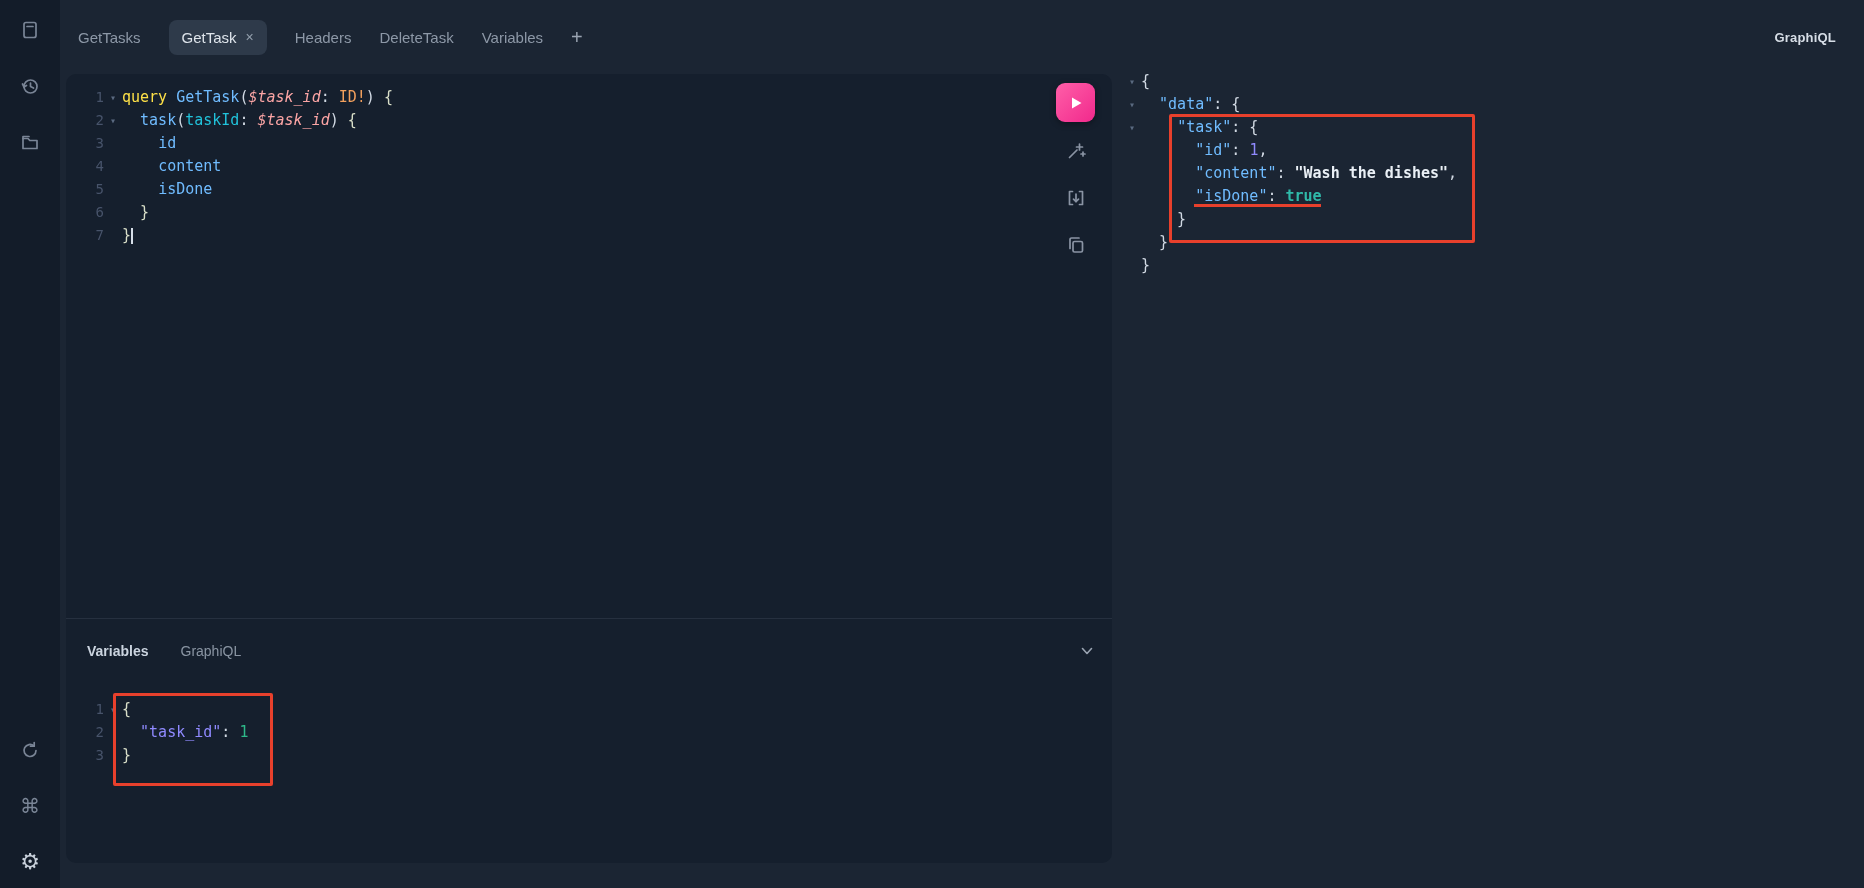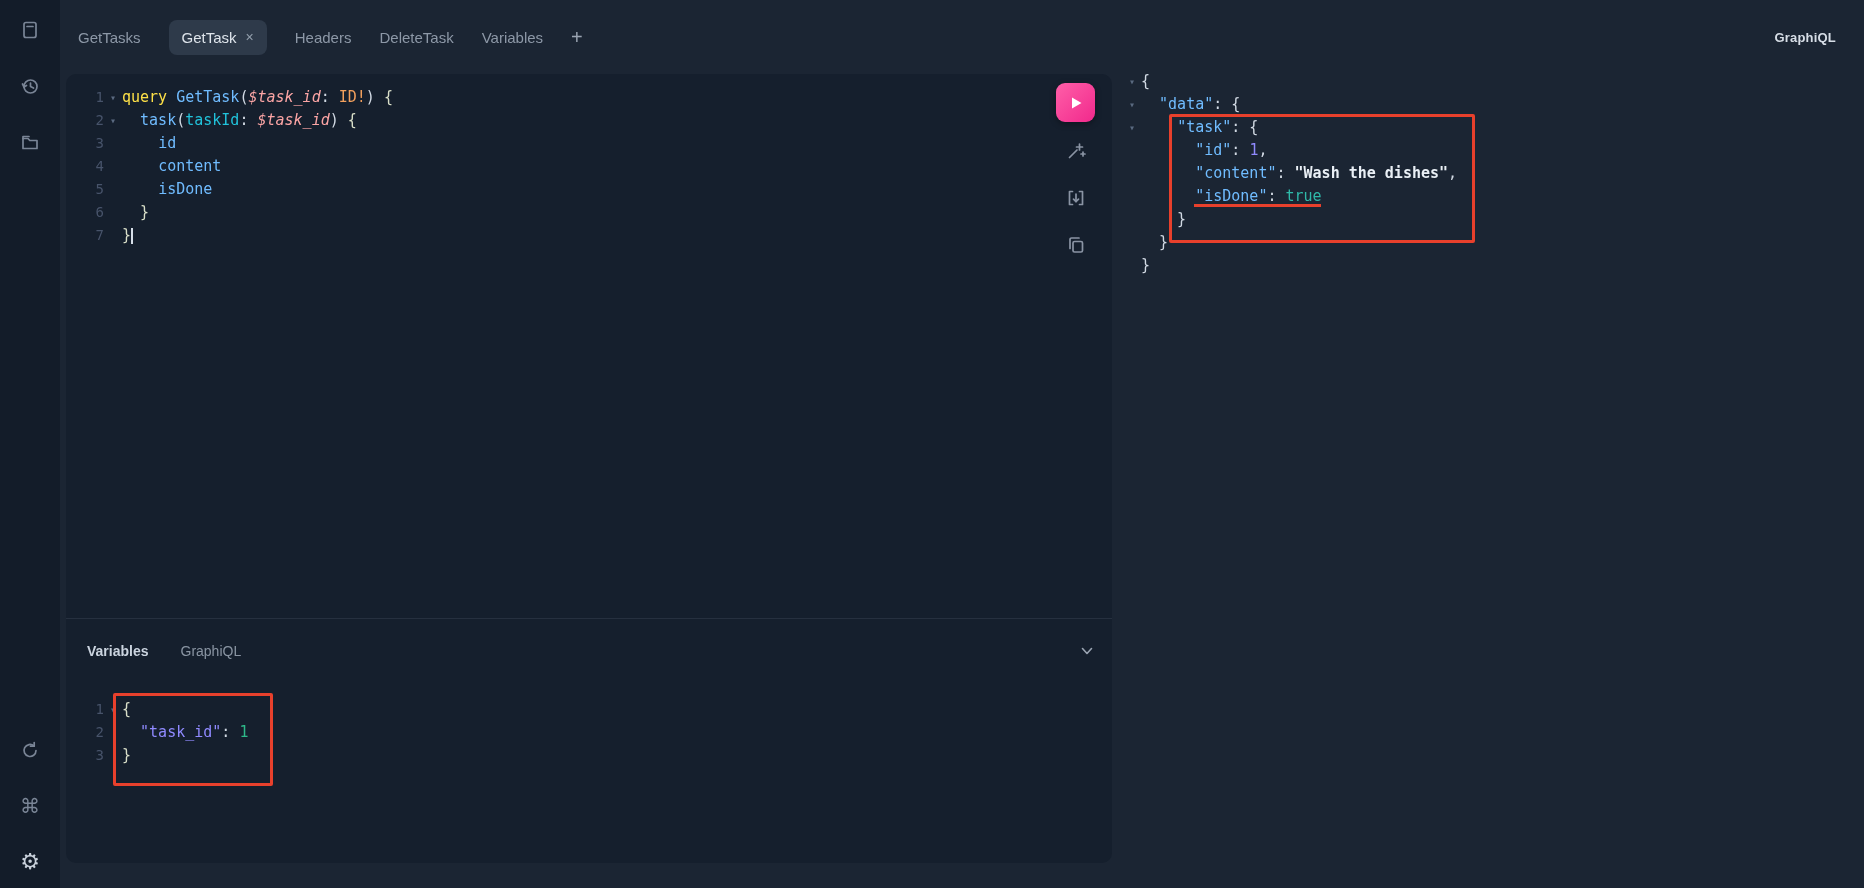--- a/index.html
+++ b/index.html
@@ -43,21 +43,21 @@
   .tok-kw{color:#fde047;}
   .tok-def{color:#70BCFF;}
   .tok-attr{color:#21C3DB;}
   .tok-var{color:#fca5a5;font-style:italic;}
   .tok-type{color:#F2A05D;}
   .tok-pn{color:#D2DAE4;}
   .tok-brace{color:#D9DFC9;}
   .tok-rkey{color:#70BCFF;}
   .tok-rnum{color:#908AFF;}
   .tok-rstr{color:#EAF0F6;font-weight:bold;}
-  .tok-rbool{color:#2FB9A9;}
+  .tok-rbool{color:#2FB9A9;font-weight:bold;}
   .tok-vkey{color:#908AFF;}
   .tok-vnum{color:#2EB98A;}
 
   .query-code{position:absolute;left:0;top:12px;}
   .vars-code{position:absolute;left:0;top:624px;}
   .response-code{position:absolute;left:1123px;top:70px;}
 
   
   .editor-toolbar{position:absolute;left:990px;top:9px;width:39px;display:flex;flex-direction:column;align-items:center;}
   .run-btn{width:39px;height:39px;border-radius:9px;border:none;display:flex;align-items:center;justify-content:center;

